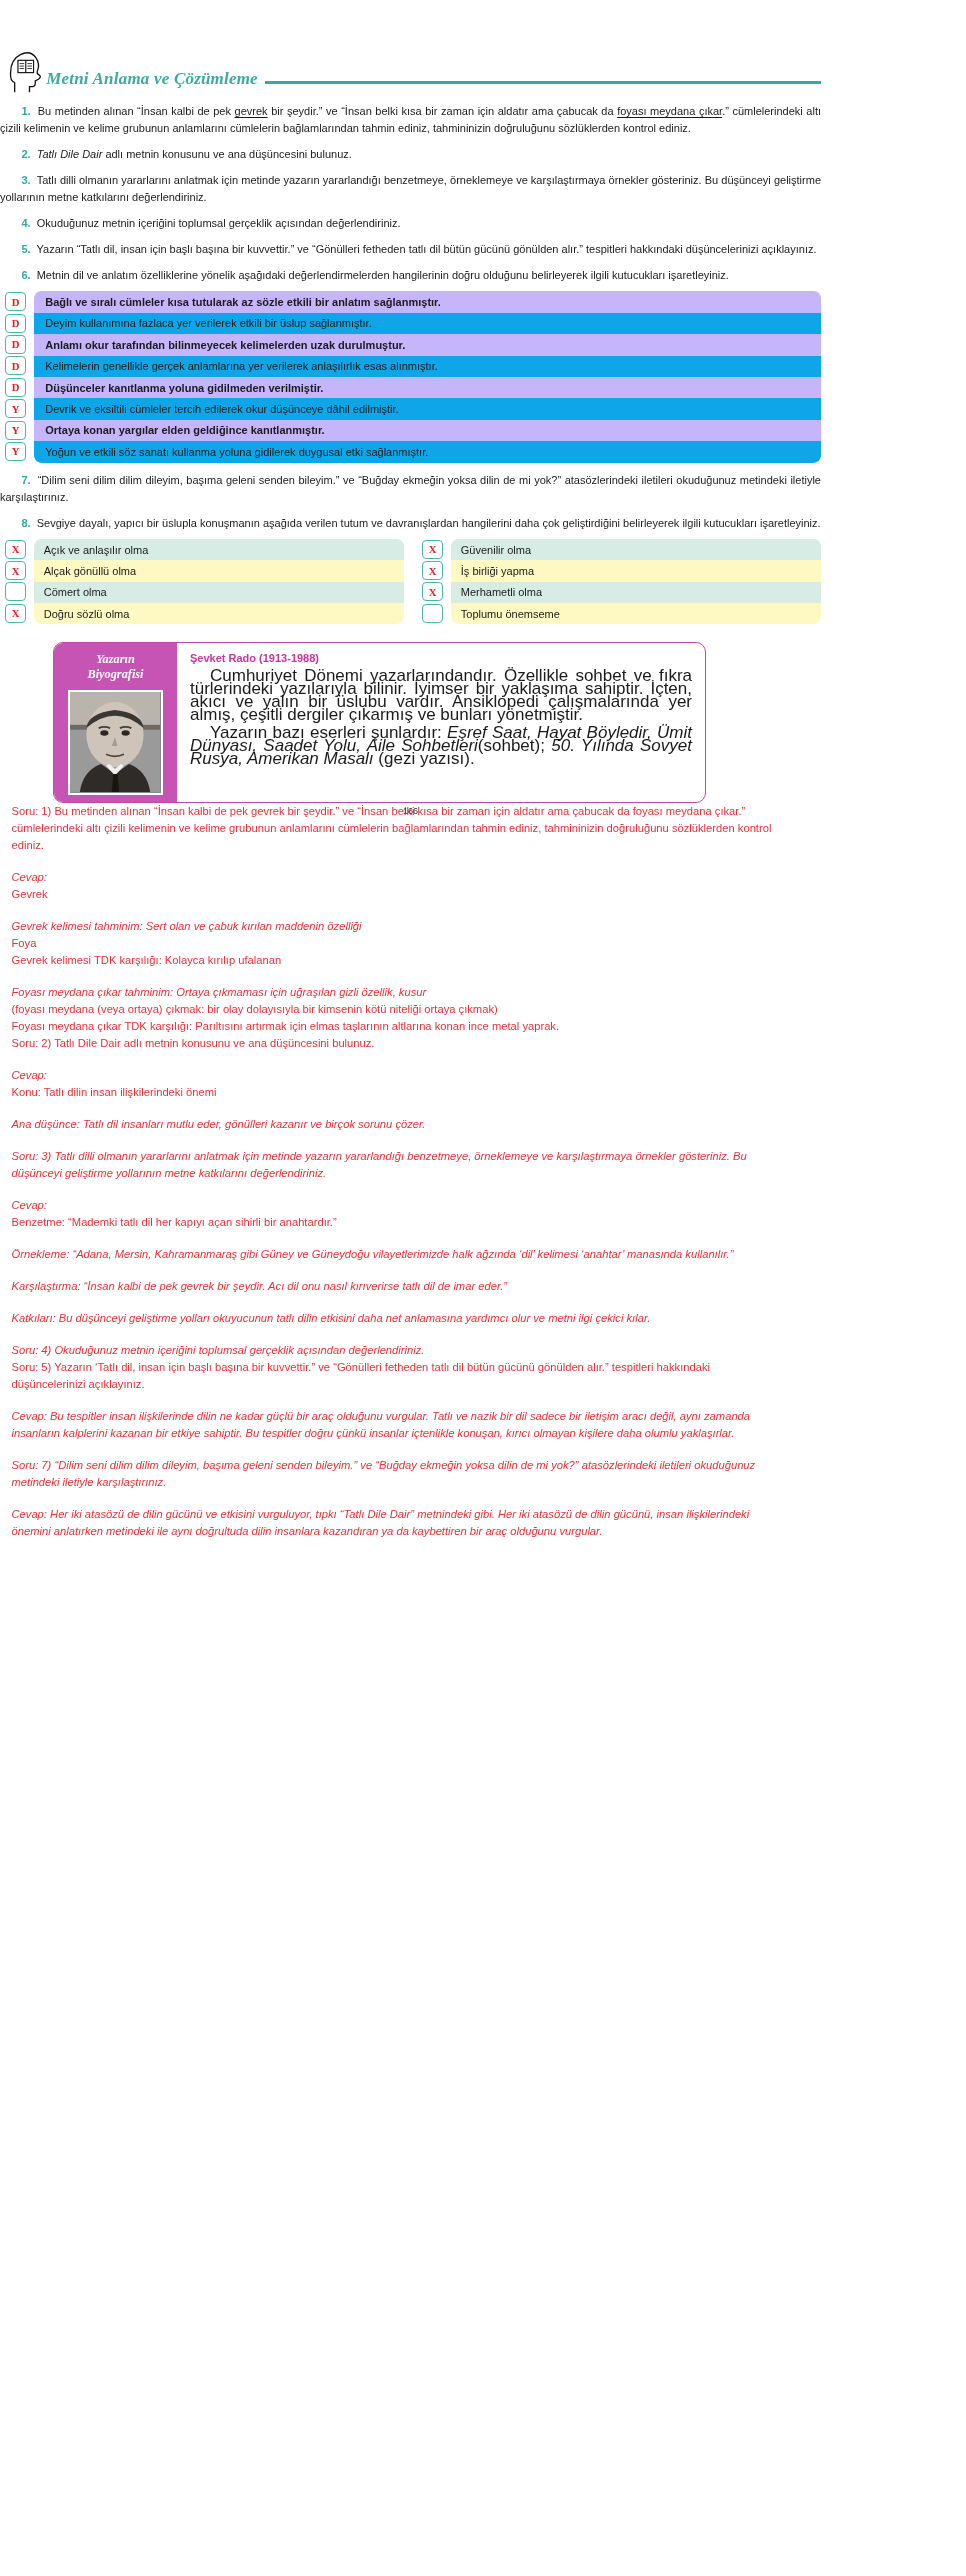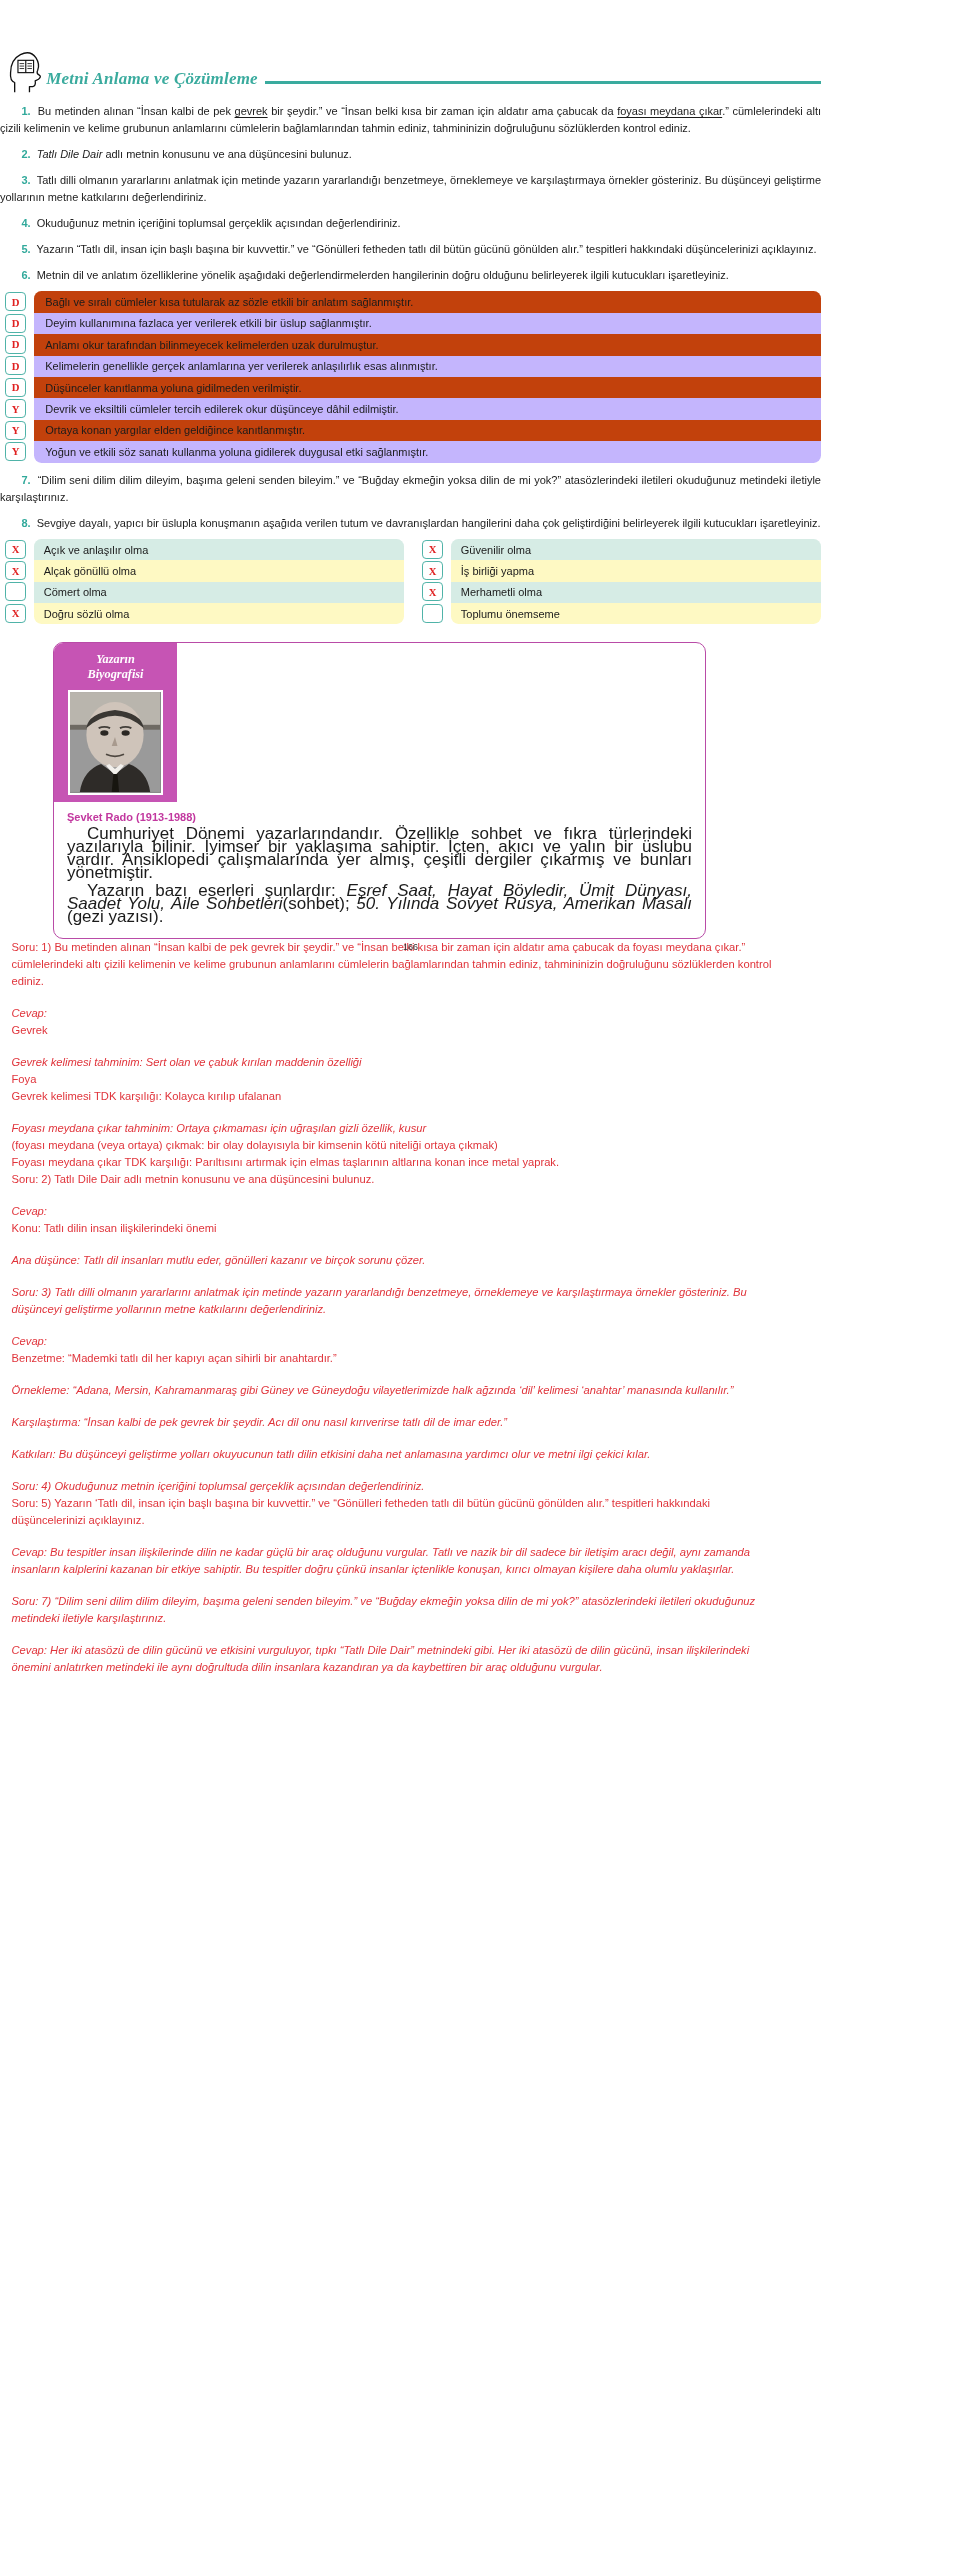--- a/index.html
+++ b/index.html
@@ -80,22 +80,22 @@
     flex:0 0 auto;
   }
   .dy-text {
     flex:1 1 auto;
     margin-left:7.4px;
     display:flex; align-items:center;
     padding-left:11.5px;
     font-size:11px;
     color:#1b1b1b;
   }
-  .dy-row.shade .dy-text { background:#c2410c; }
-  .dy-row.plain .dy-text { background:#c4b5fd; }
+  .dy-row.shade .dy-text { background:#c4b5fd;font-weight:bold; }
+  .dy-row.plain .dy-text { background:#0ea5e9; }
   .dy-row:first-child .dy-text { border-radius:7.4px 7.4px 0 0; }
   .dy-row:last-child  .dy-text { border-radius:0 0 7.4px 7.4px; }
 
   
   .x-grid { display:flex; gap:18px; margin:7.4px 0 0 5px; }
   .x-col { flex:1 1 0; }
   .x-row { display:flex; align-items:stretch; height:21.4px; }
   .x-box {
     width:21.4px; height:19px; margin-top:0.8px;
     border:1.3px solid #4fb3a8;
@@ -117,21 +117,20 @@
 
   
   .bio {
     margin:18px 0 0 53px;
     width:653px;
     display:flex;
     border:1.6px solid #b94ba7;
     border-radius:10px;
     background:#fff;
     overflow:hidden;
-    flex-direction:column;
   }
   .bio-left {
     width:123px; flex:0 0 123px;
     background:#c654b4;
     padding:8.2px 6.6px 6.6px 6.6px;
     display:flex; flex-direction:column; align-items:center;
   }
   .bio-label {
     font-family:"Liberation Serif", serif;
     font-style:italic; font-weight:bold;

